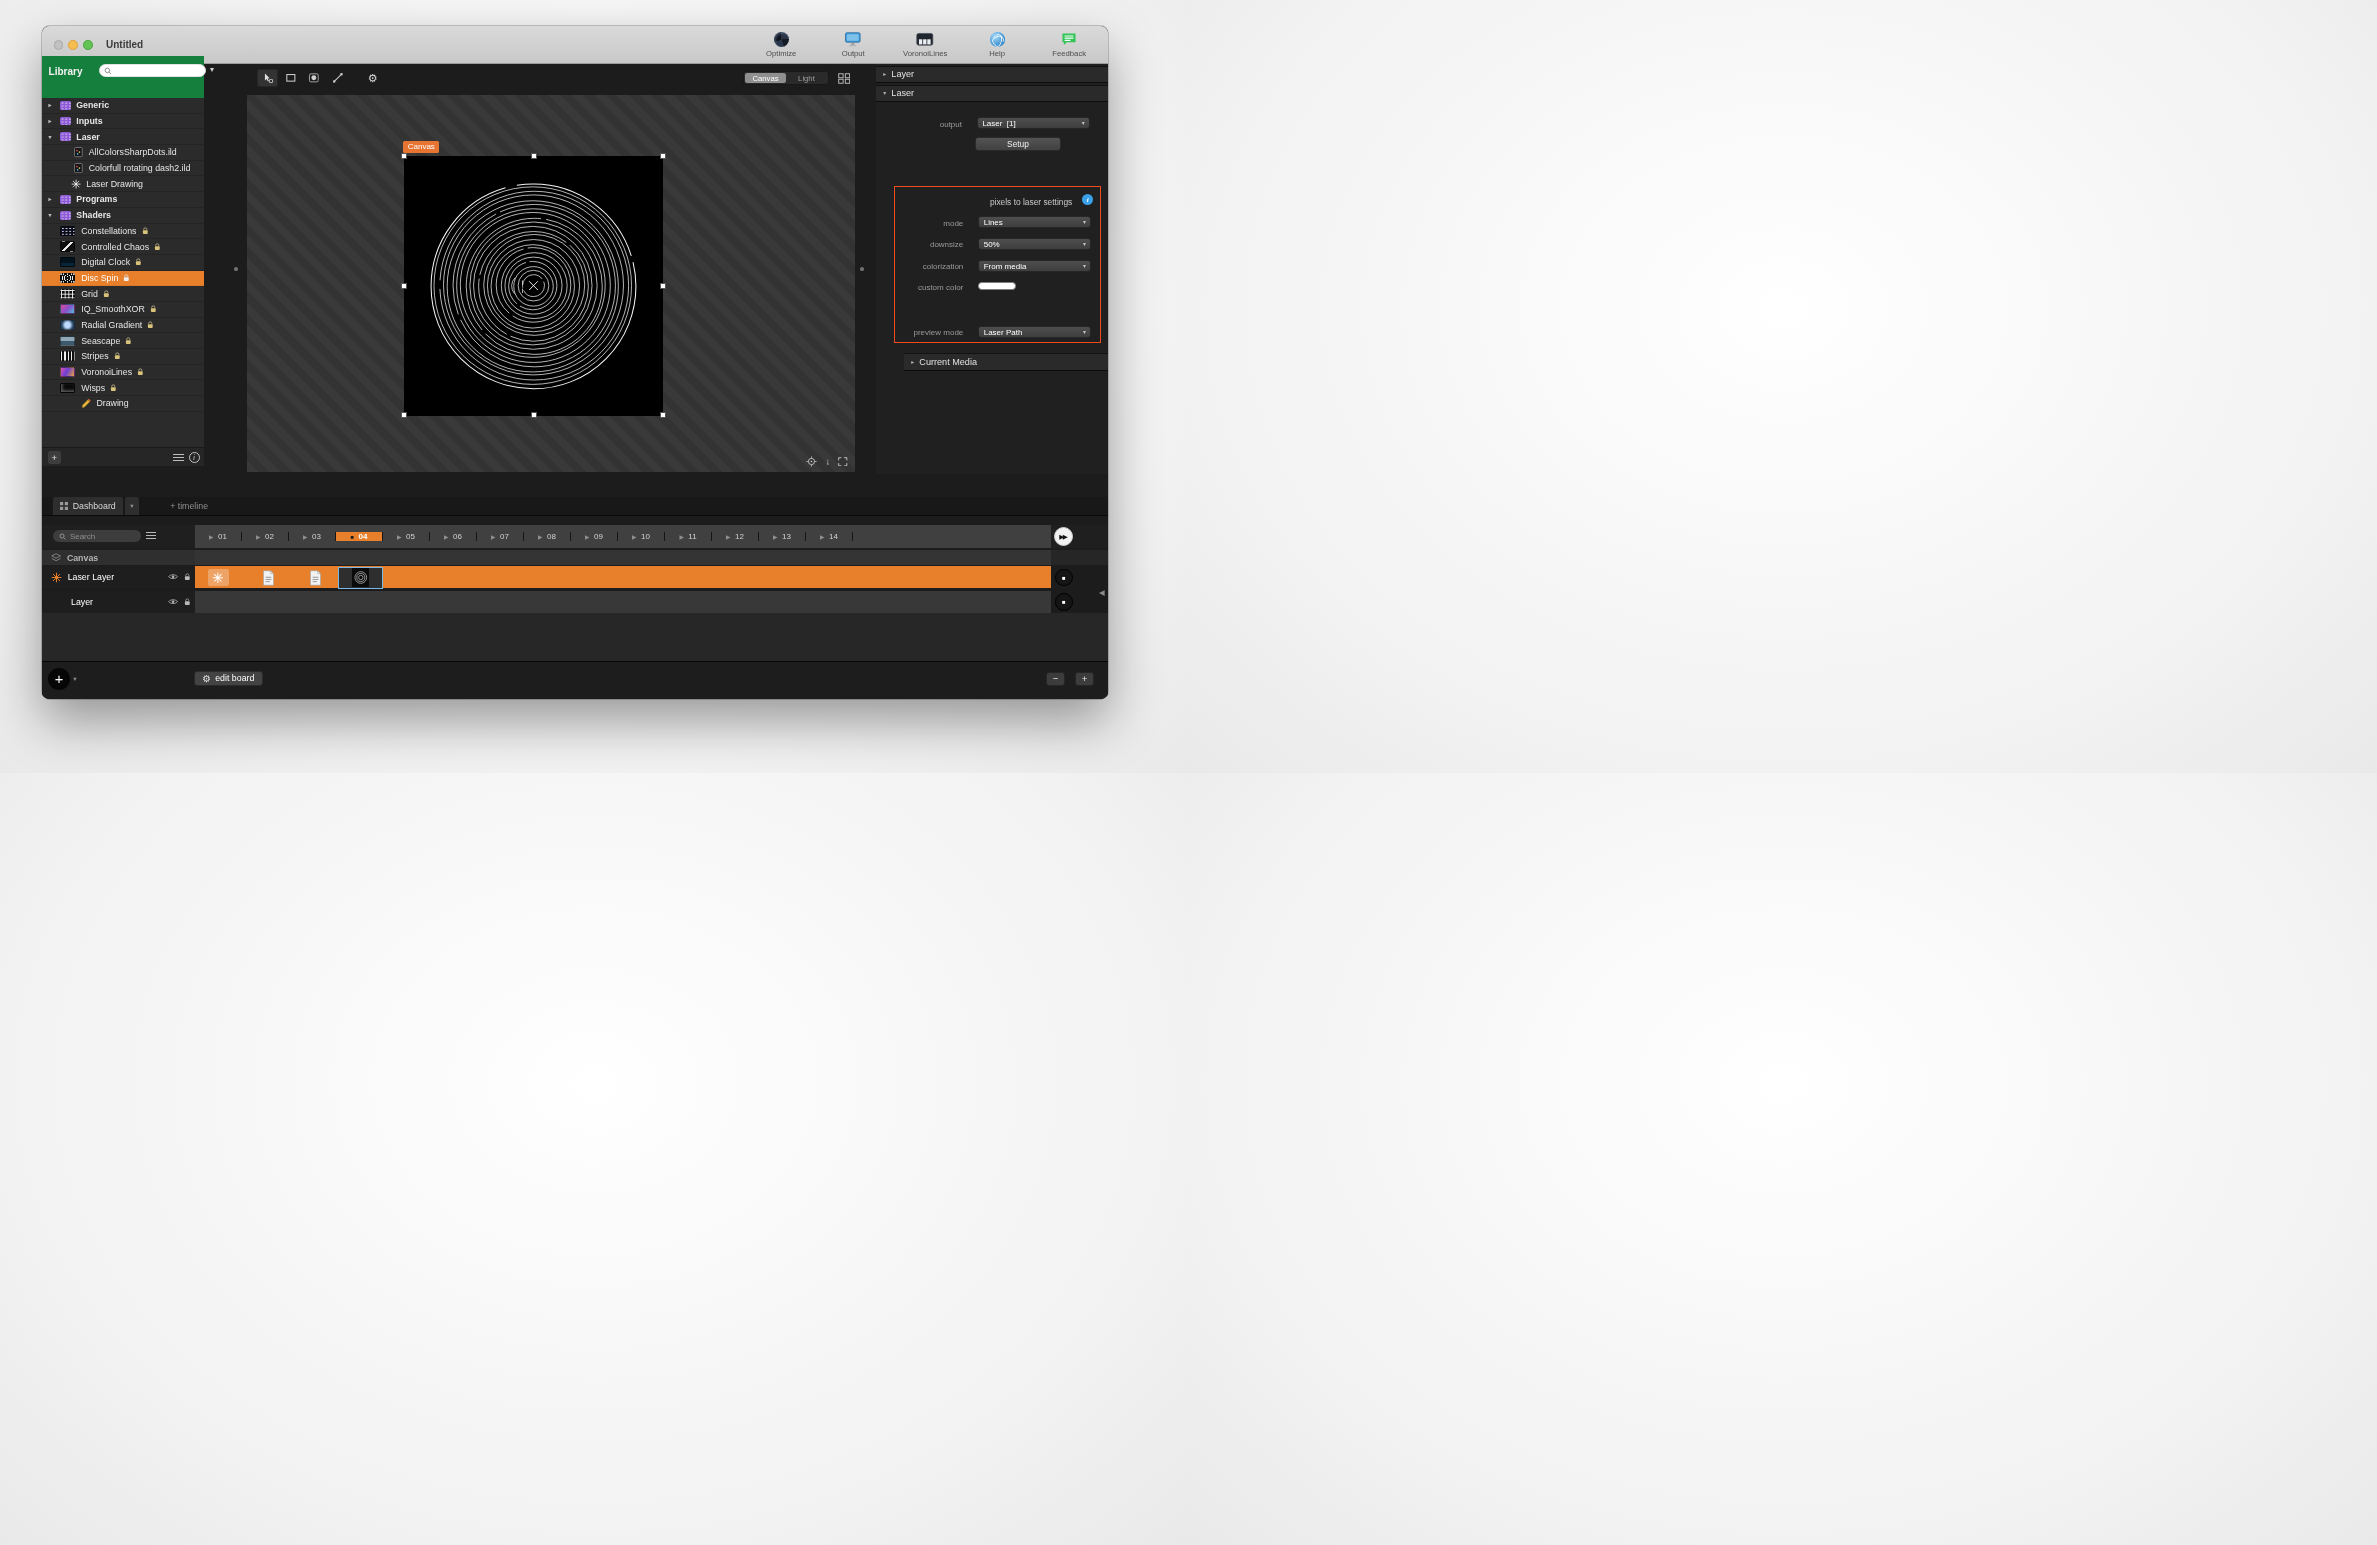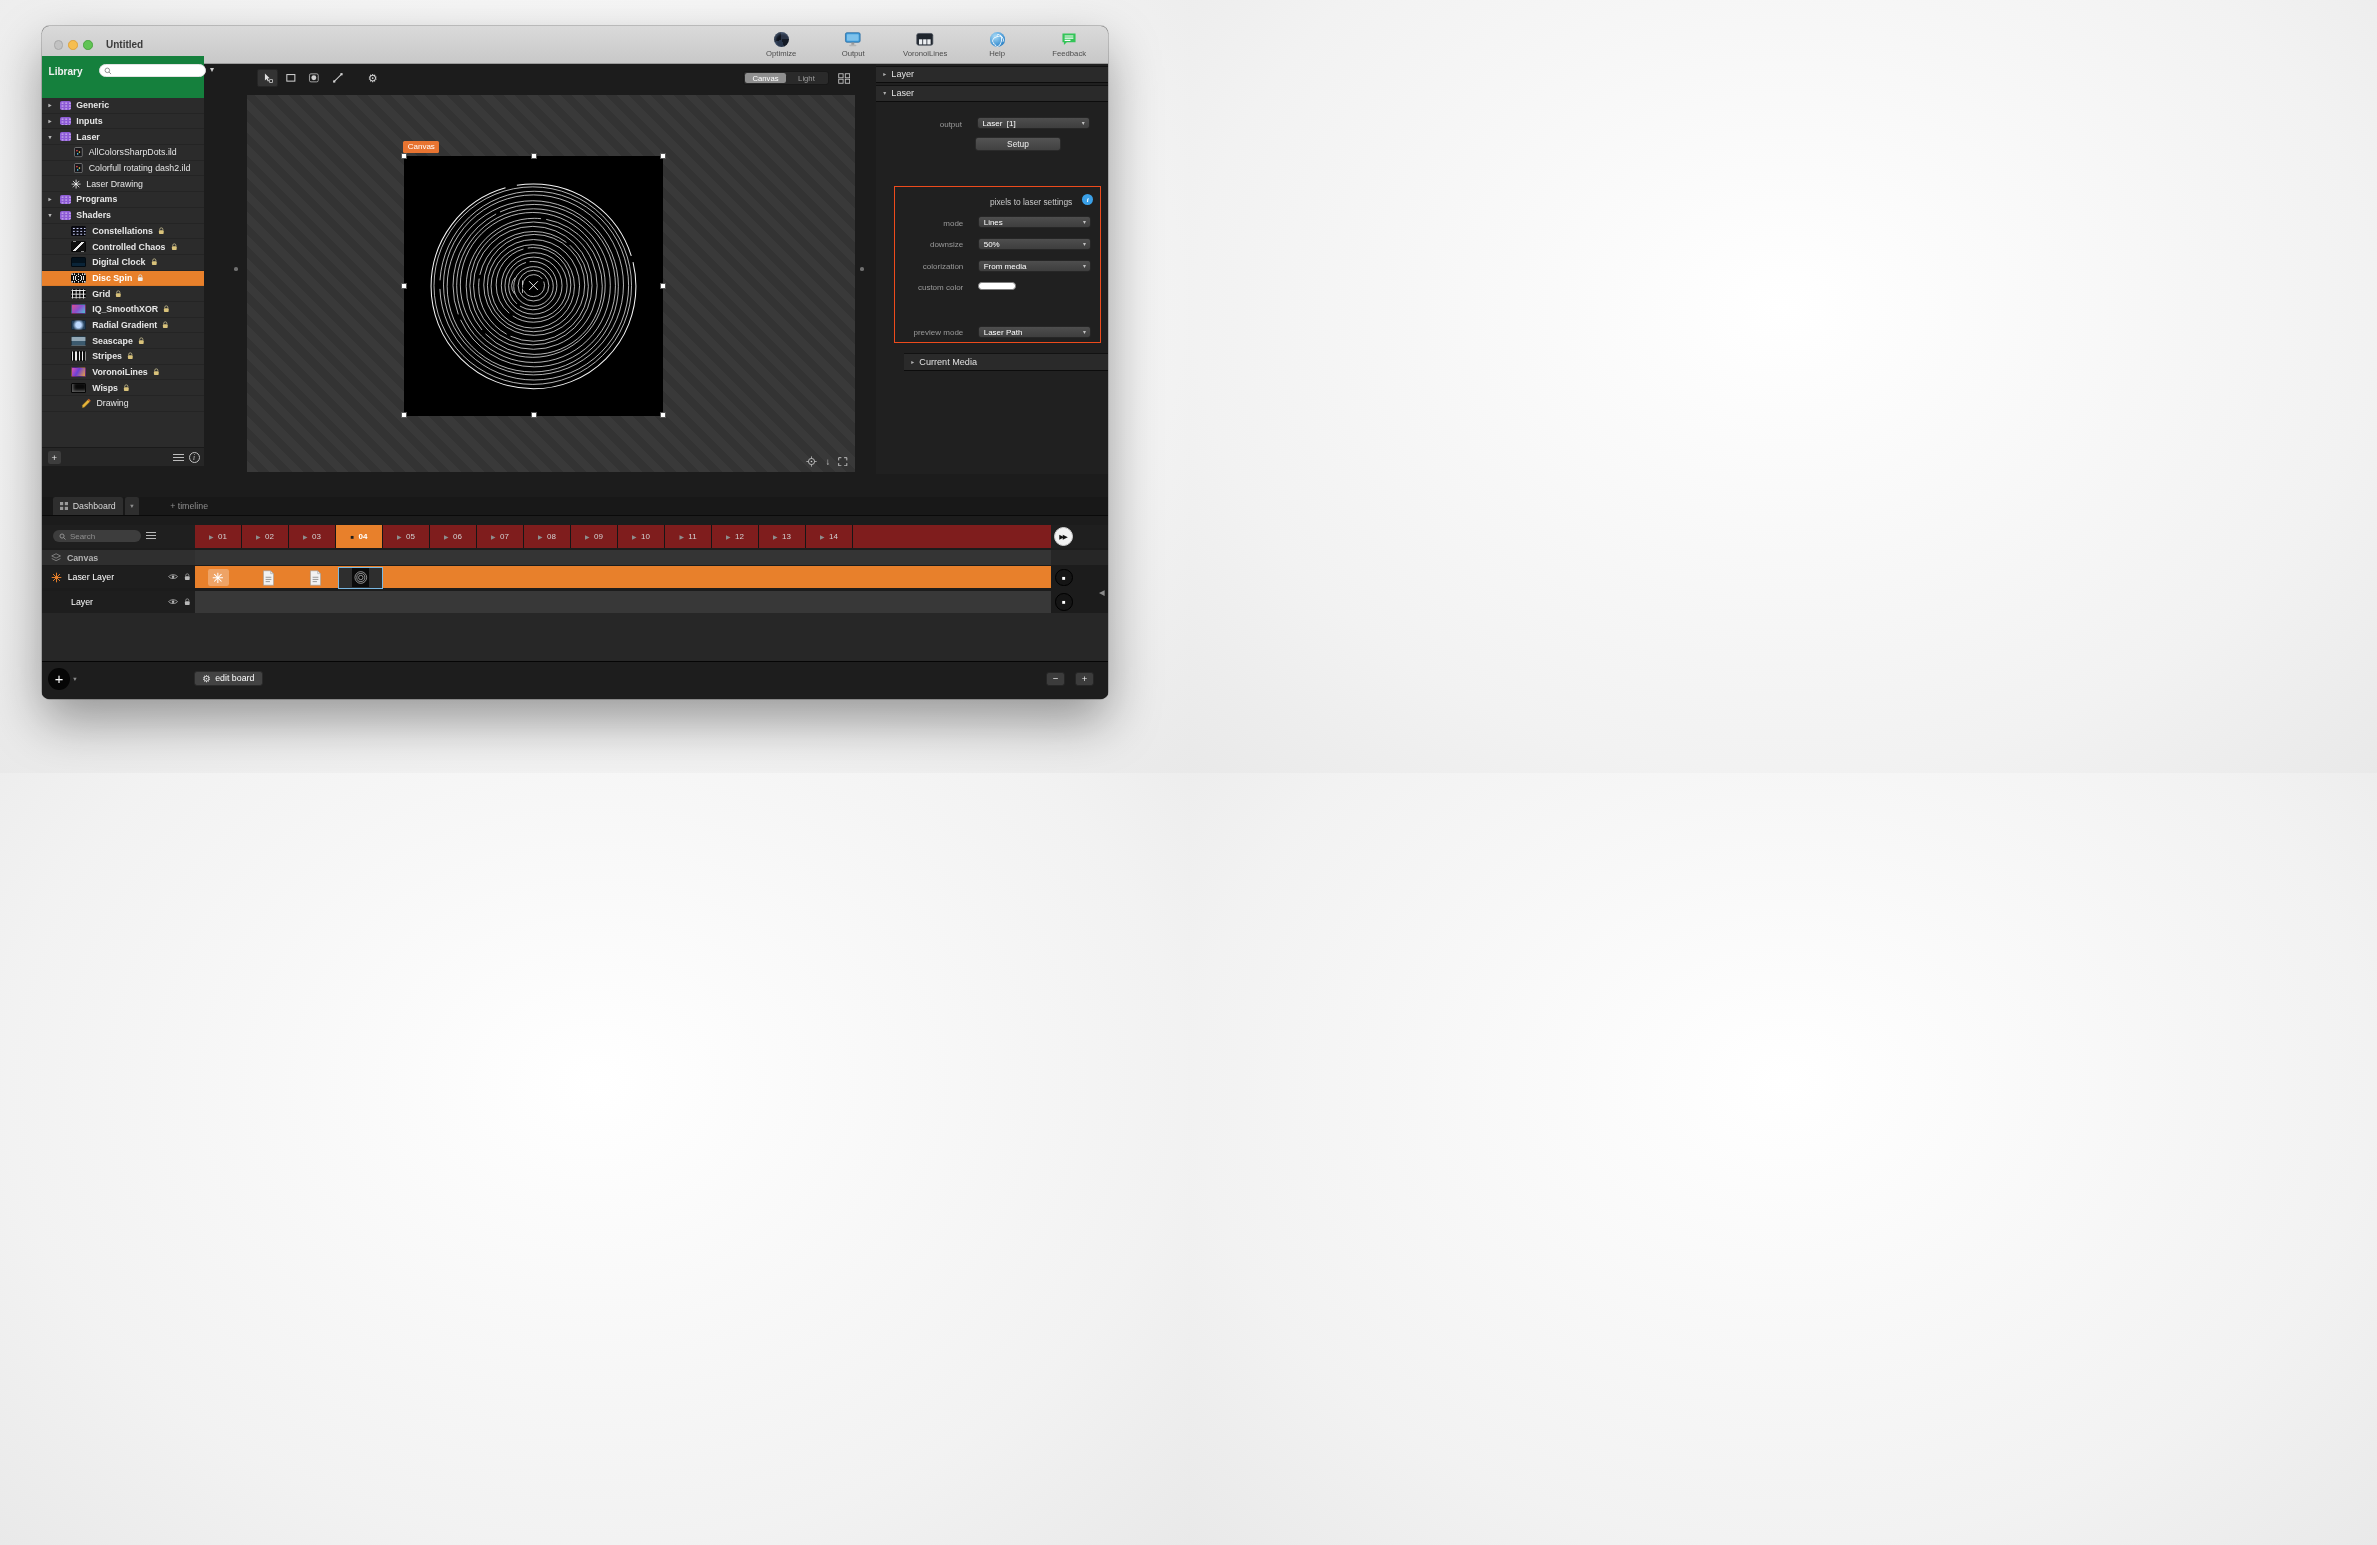--- a/index.html
+++ b/index.html
@@ -46,21 +46,21 @@
           border-bottom:0.7px solid rgba(0,0,0,.16); }
   .lrow.cat { font-weight:bold; }
   .tri { width:10.2px; margin-left:2.9px; text-align:center; font-size:5.9px; color:#b9b9b9; }
   .fold { width:11px; height:8.8px; border-radius:1.8px; margin:0 5.1px 0 5.1px; flex:none;
           background-color:#8e5cd6; background-image:radial-gradient(#dcc8f5 0.7px, transparent 0.8px);
           background-size:3.7px 2.9px; background-position:0.7px 0.7px; }
   .lrow.ild { padding-left:32px; }
   .ildic { width:8.8px; height:10.2px; margin-right:5.9px; flex:none; display:flex; }
   .lrow.ldraw { padding-left:29px; }
   .lstar { width:10.2px; height:10.2px; margin-right:5.1px; color:#f0f0f0; flex:none; }
-  .lrow.shader { padding-left:29px;font-weight:bold; }
+  .lrow.shader { padding-left:18px; }
   .thumb { width:14.6px; height:10.2px; border-radius:1.5px; margin-right:6.6px; flex:none; border:0.7px solid rgba(0,0,0,.4); }
   .lock { width:6.6px; height:8px; margin-left:5.1px; flex:none; }
   .lrow.sel { background:#E8802B; border-bottom-color:rgba(0,0,0,.05); color:#fff; }
   .lrow.draw { padding-left:39px; }
   .pencil { width:11px; height:11px; margin-right:4.4px; flex:none; }
   .th-const { background:#0c0c16; background-image:radial-gradient(#cfd6ff 0.5px, transparent 0.6px); background-size:3.7px 2.9px; }
   .th-chaos { background:linear-gradient(135deg,#0d0d0d 42%,#e9e9e9 42% 58%,#111 58%); }
   .th-clock { background:#04121d; box-shadow:inset 0 -2.9px 0 #0a2438; }
   .th-disc  { background:repeating-radial-gradient(circle at 50% 50%, #101010 0 1.2px, #e8e8e8 1.2px 1.8px); }
   .th-grid  { background:#0d0d0d; background-image:linear-gradient(#e8e8e8 0.7px, transparent 0.7px), linear-gradient(90deg,#e8e8e8 0.7px, transparent 0.7px); background-size:3.7px 3.7px; }
@@ -134,21 +134,21 @@
                color:#8f8f8f; font-size:5.9px; border-radius:2.2px 2.2px 0 0; }
   .add-timeline { margin-left:31px; align-self:center; font-size:8.8px; color:#8f8f8f; }
   .headerrow { position:absolute; left:0; top:51px; width:1066px; height:23.4px; background:#1f1f1f; }
   .dash-search { position:absolute; left:11px; top:5.1px; width:88px; height:12.4px; background:#3d3d3d; border-radius:6.6px;
                  display:flex; align-items:center; gap:3.7px; padding:0 5.9px; color:#9f9f9f; }
   .dash-search input { flex:1; min-width:0; background:transparent; border:none; outline:none; font-size:8px;
                        color:#cfcfcf; font-family:inherit; }
   .dash-search input::placeholder { color:#8f8f8f; }
   .hamb { position:absolute; left:104px; top:7.3px; width:9.5px; display:flex; flex-direction:column; gap:1.8px; }
   .hamb i { height:1.2px; background:#b8b8b8; }
-  .cuestrip { position:absolute; left:153px; top:0; width:856px; height:23.4px; background:#7f1d1d; display:flex; }
+  .cuestrip { position:absolute; left:153px; top:0; width:856px; height:23.4px; background:#404040; display:flex;align-items:center; }
   .cue { width:47px; flex:none; border-right:0.7px solid #161616; display:flex; align-items:center;
          justify-content:center; gap:4.4px; }
   .cue .p { font-size:5.9px; color:#8e8e8e; }
   .cue .n { font-size:8px; color:#d2d2d2; }
   .cue.active { background:#E8802B; }
   .cue.active .p { color:#1c1c1c; }
   .cue.active .n { color:#fff; font-weight:bold; }
   .cue-fill { flex:1; }
   .ffbtn { position:absolute; left:1012px; top:2.2px; width:19px; height:19px; border-radius:50%; background:#f2f2f2;
            border:0.7px solid #cfcfcf; display:flex; align-items:center; justify-content:center; }

